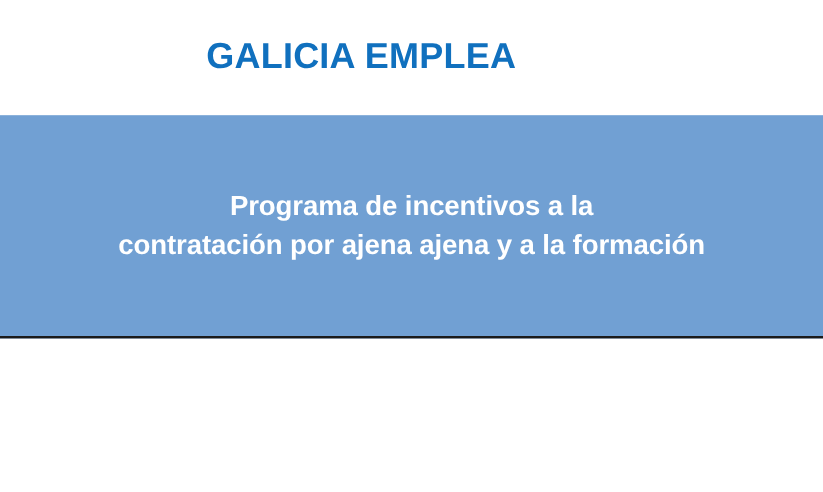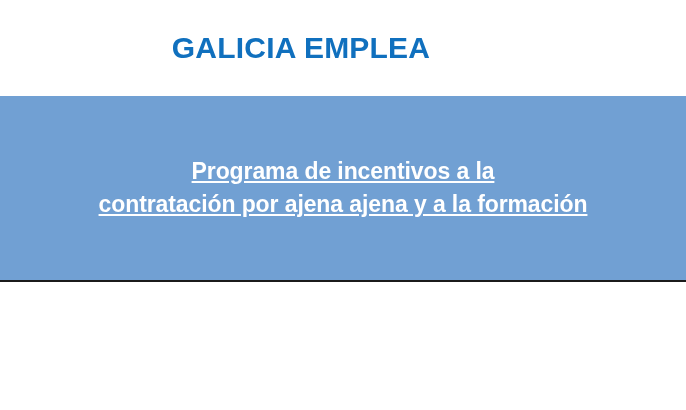--- a/index.html
+++ b/index.html
@@ -56,21 +56,20 @@
     font-size: 23px;
     font-weight: bold;
     text-align: center;
     line-height: 1.42;
     padding: 0 12px;
     letter-spacing: -0.1px;
   }
   .banner-line {
     display: block;
     white-space: nowrap;
-    text-decoration: underline;
   }
 
   
   .footer {
     position: absolute;
     left: 0;
     top: 284px;
     width: 686px;
     height: 126px;
     background: #ffffff;

